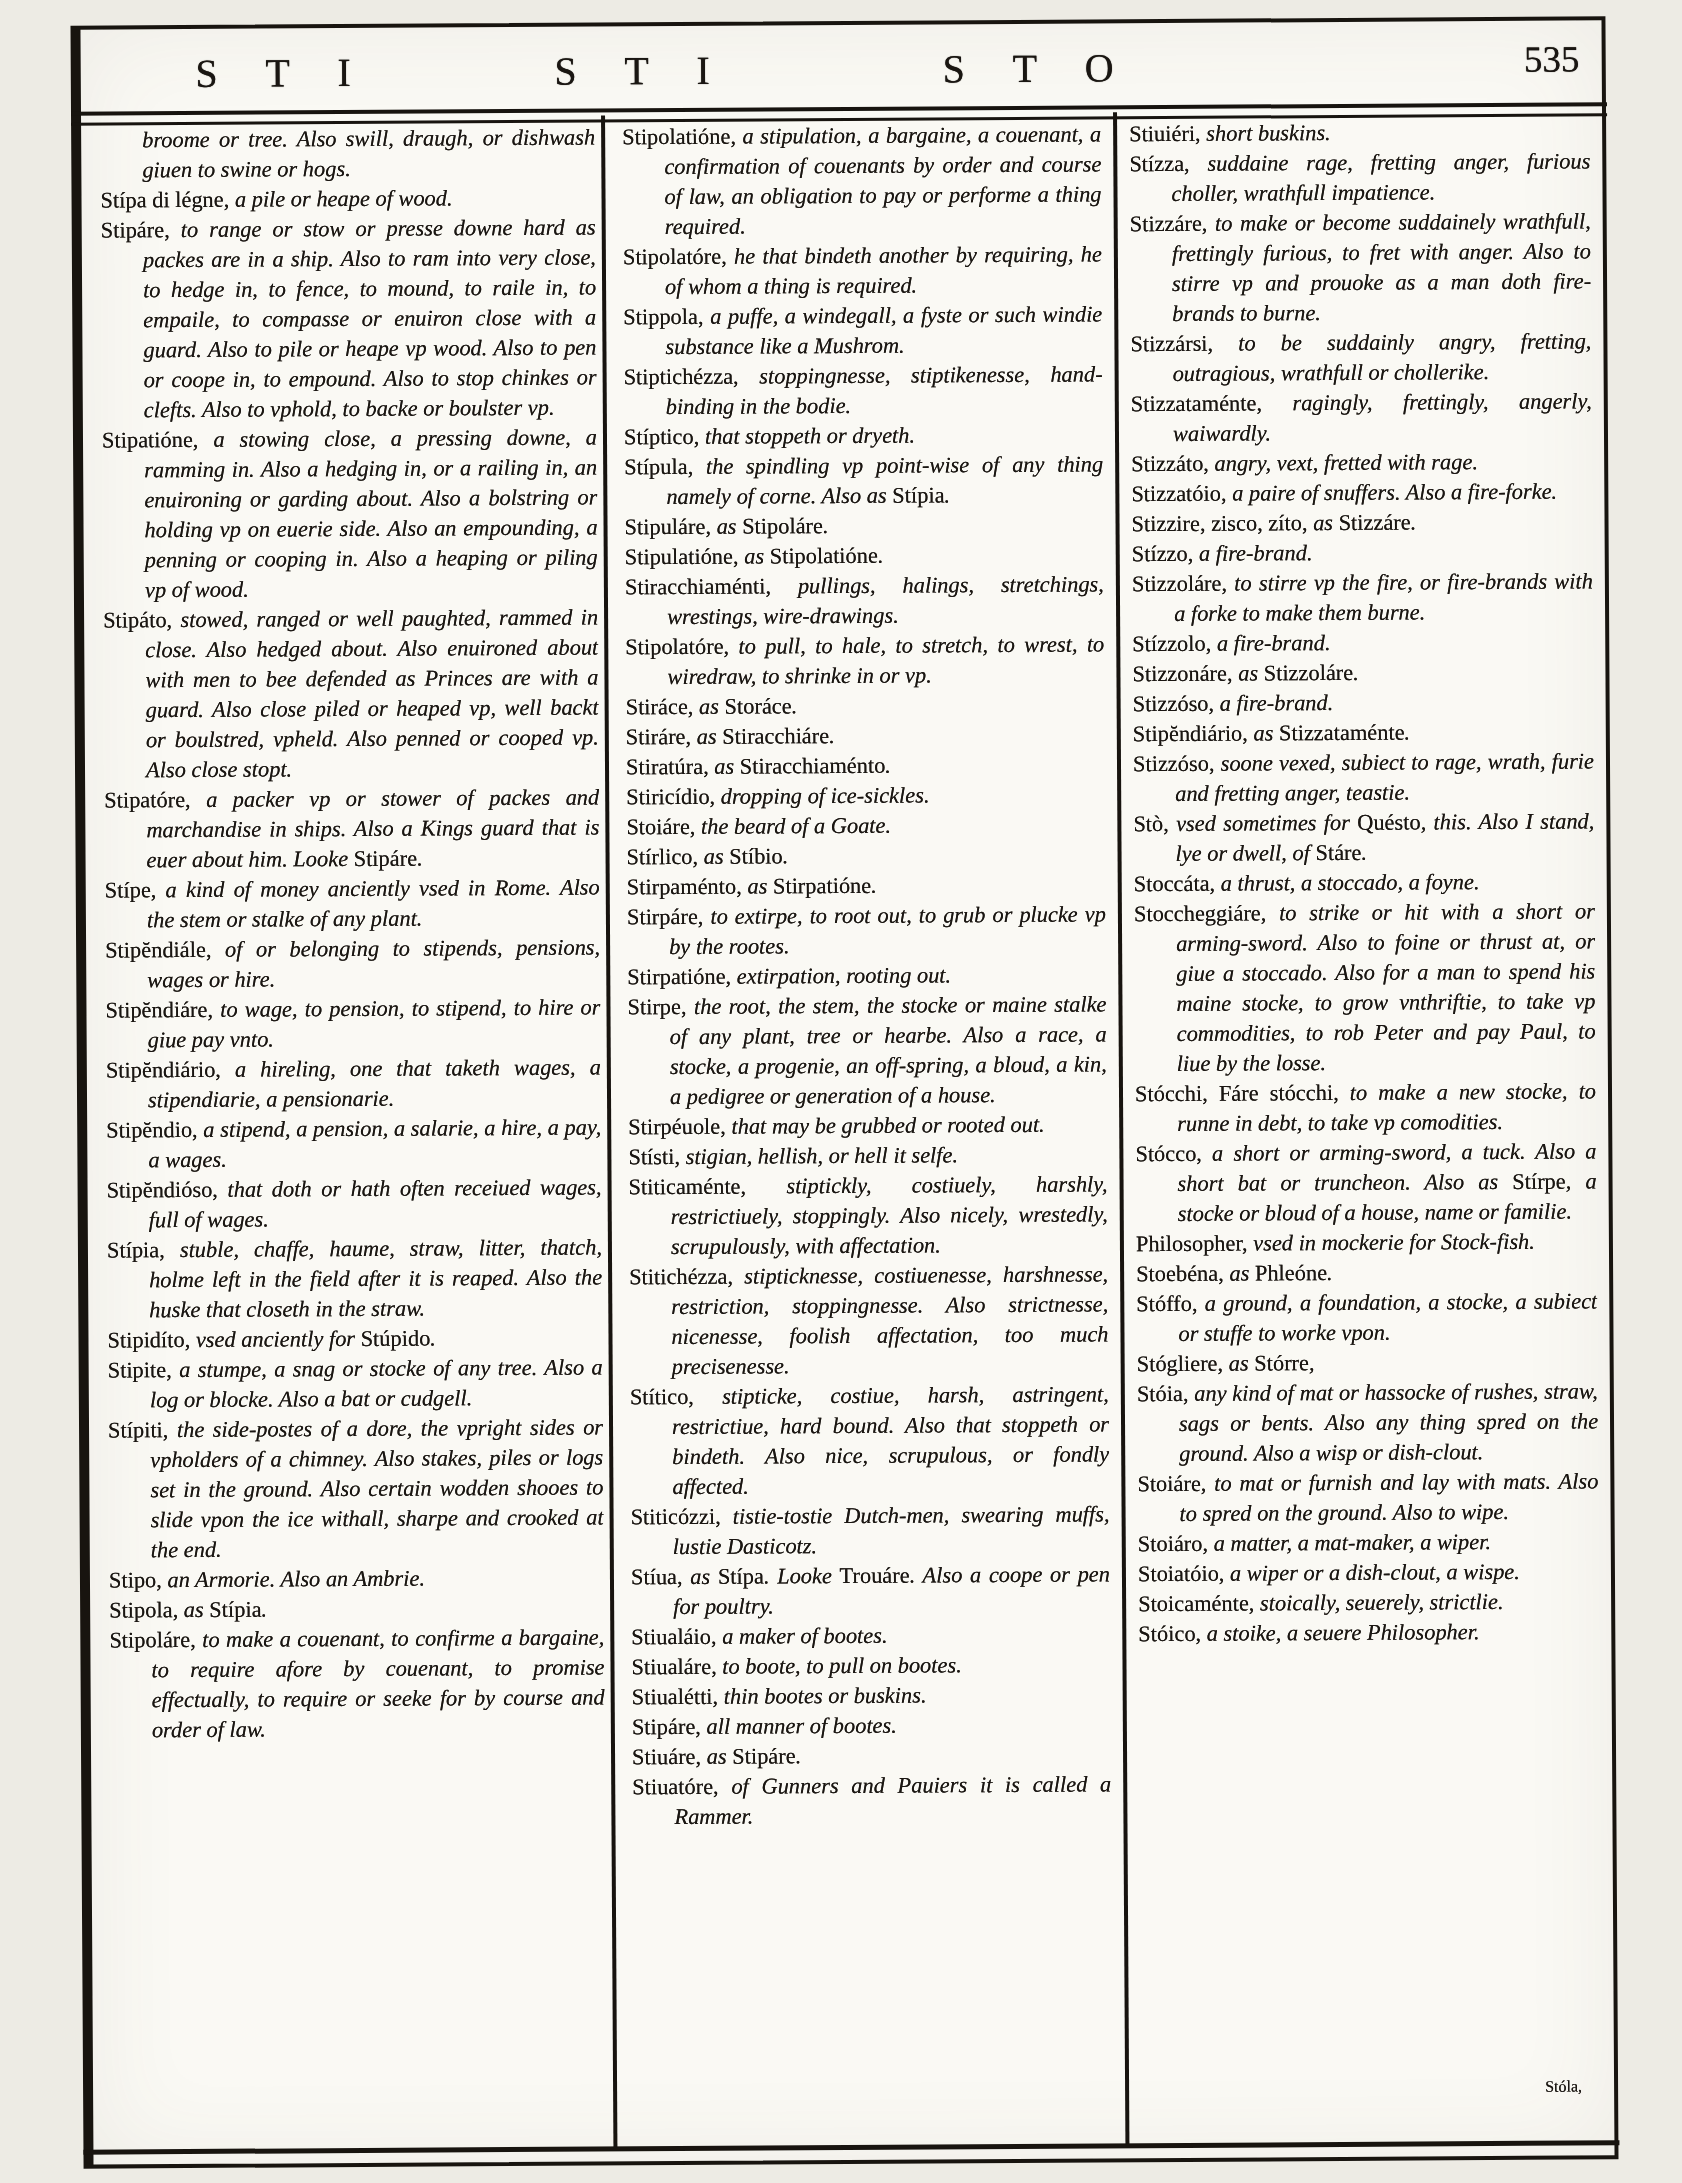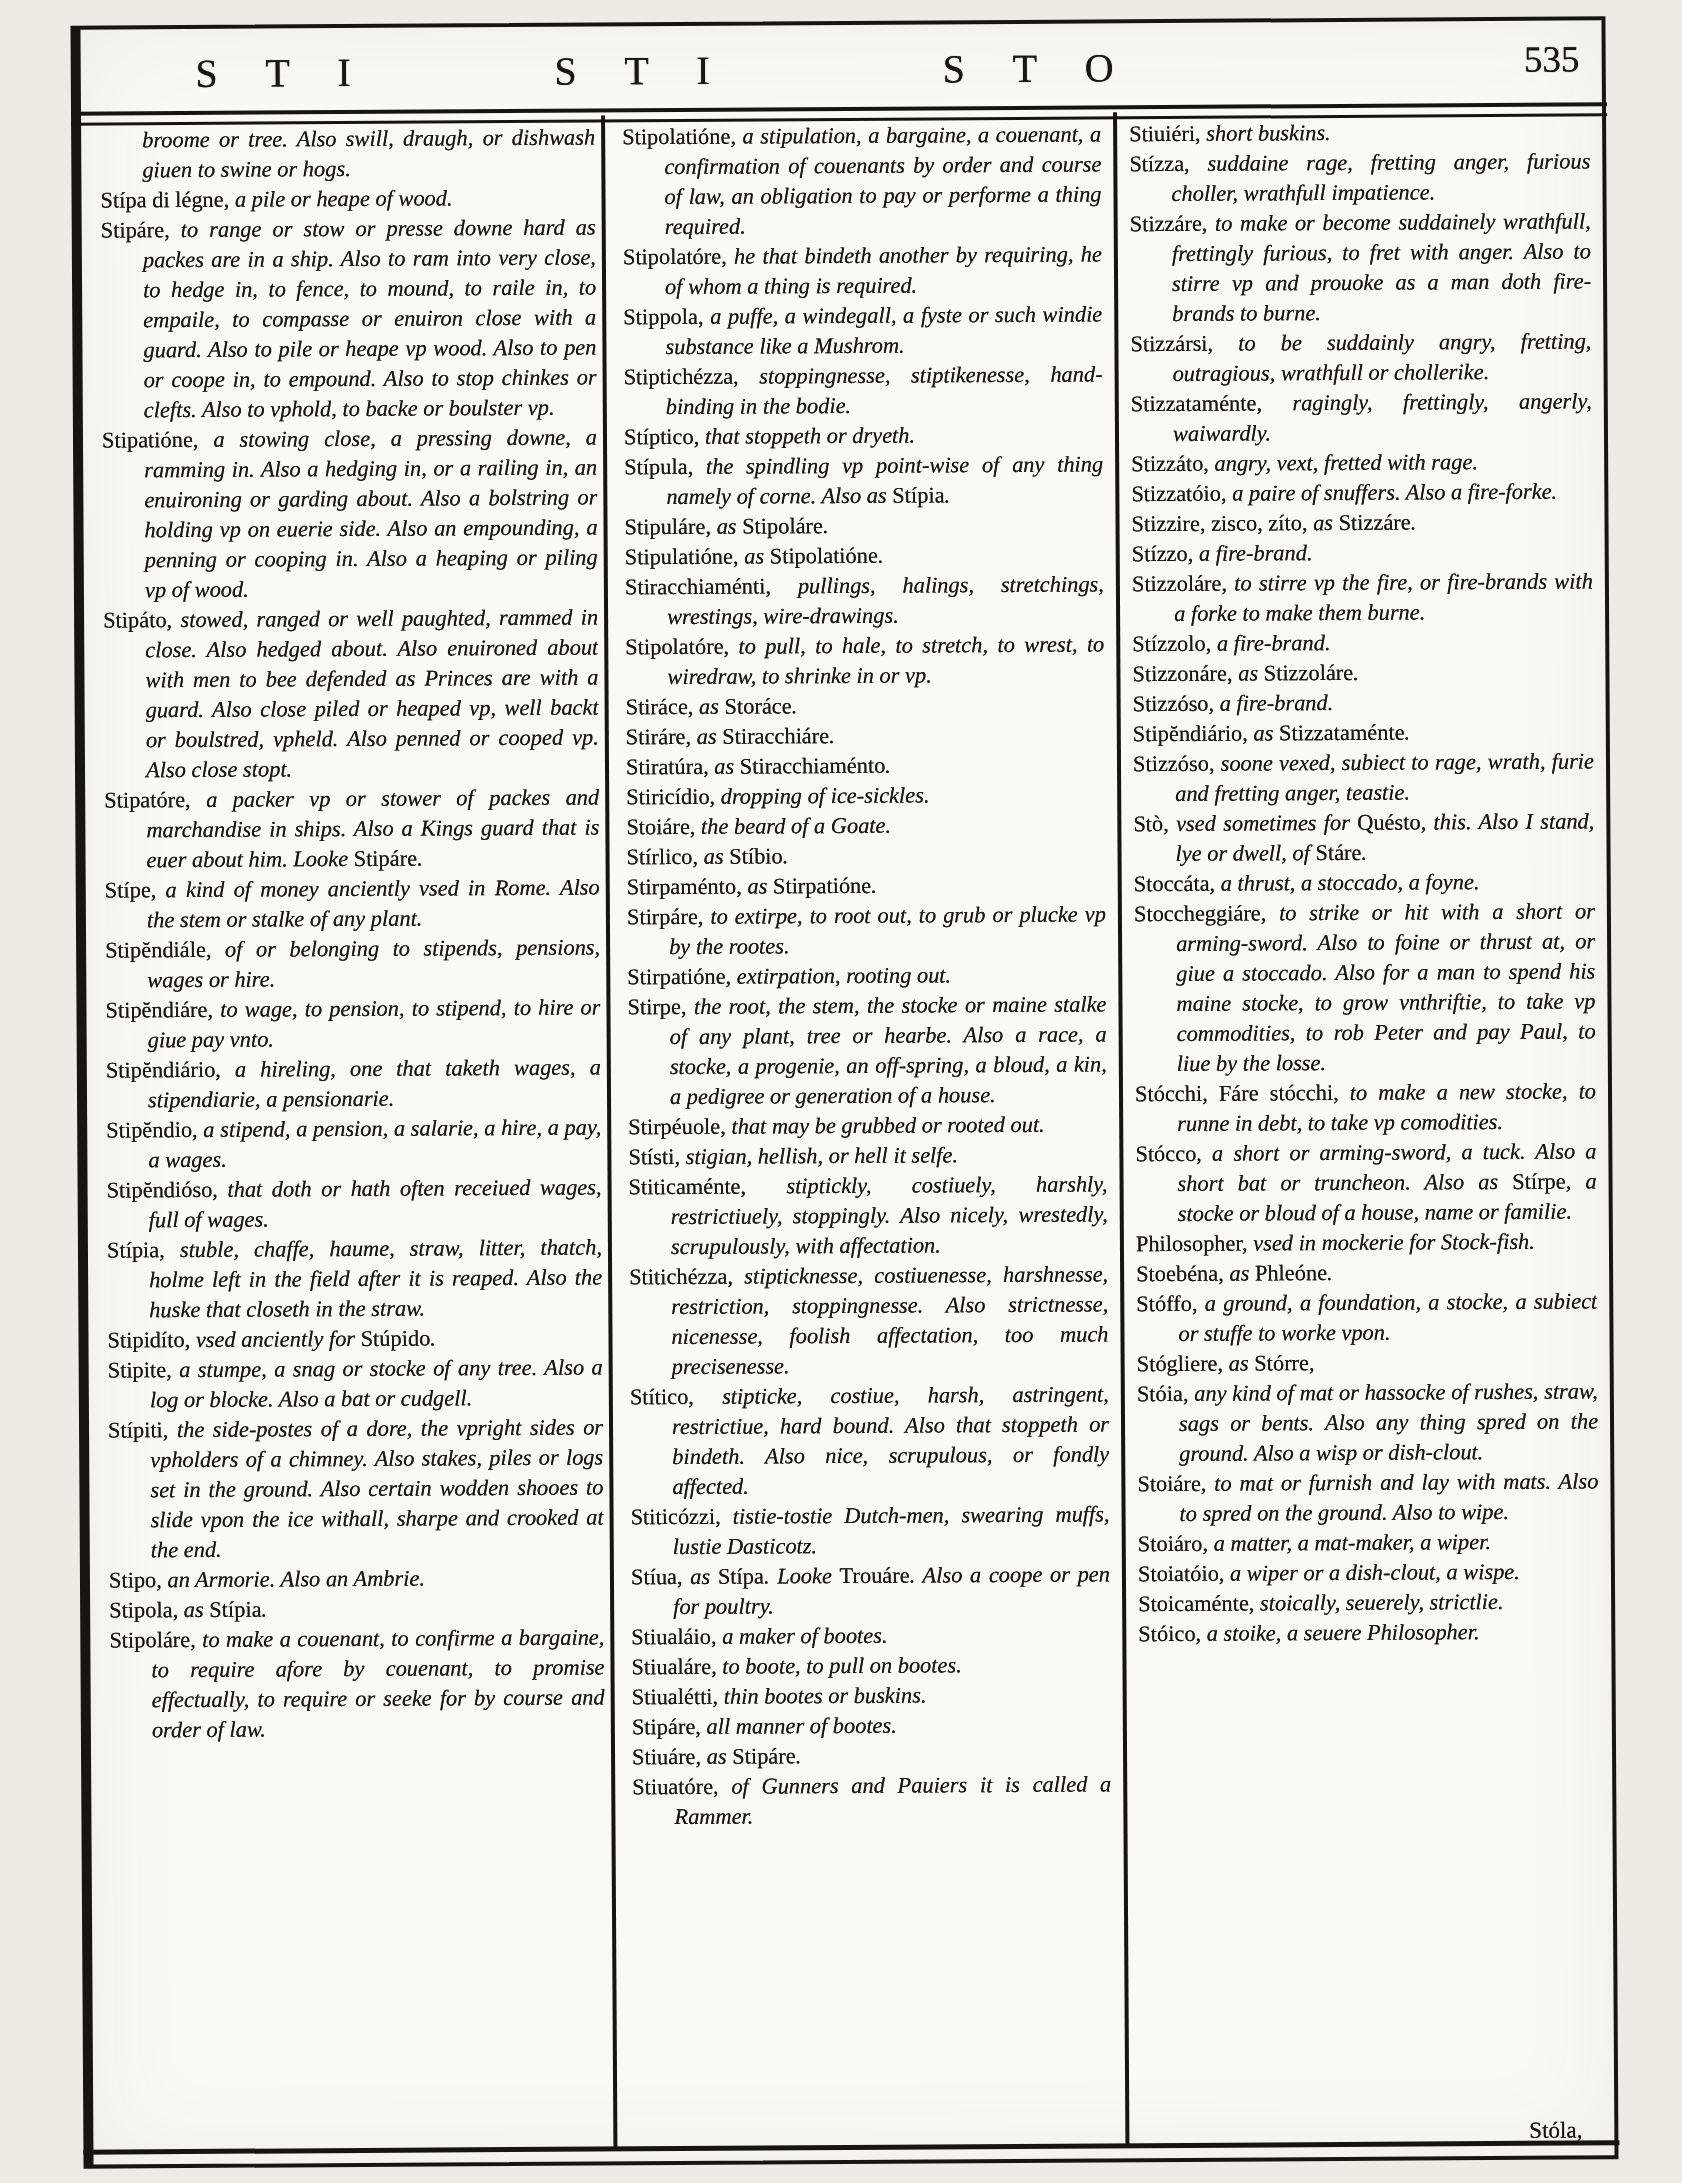--- a/index.html
+++ b/index.html
@@ -53,23 +53,22 @@
   .entry{
     margin:0;text-indent:-42px;padding-left:42px;
     text-align:justify;
     text-shadow:0 0 0.5px rgba(20,15,10,.85);
   }
   .entry.cont{text-indent:0;}
   .head{font-style:normal;}
   .def{font-style:italic;}
   .ref{font-style:normal;}
   .catchword{
-    position:absolute;right:32px;top:2057px;font-size:23px;
+    position:absolute;right:32px;top:2057px;font-size:16px;
     text-shadow:0 0 0.5px rgba(20,15,10,.85);
-    margin-top:40px;
   }
 </style>
 </head>
 <body>
 
 <div class="page-frame">
 
   <div class="running-head">
     <span class="head-title" style="left:202px">S T I</span>
     <span class="head-title" style="left:561px">S T I</span>

